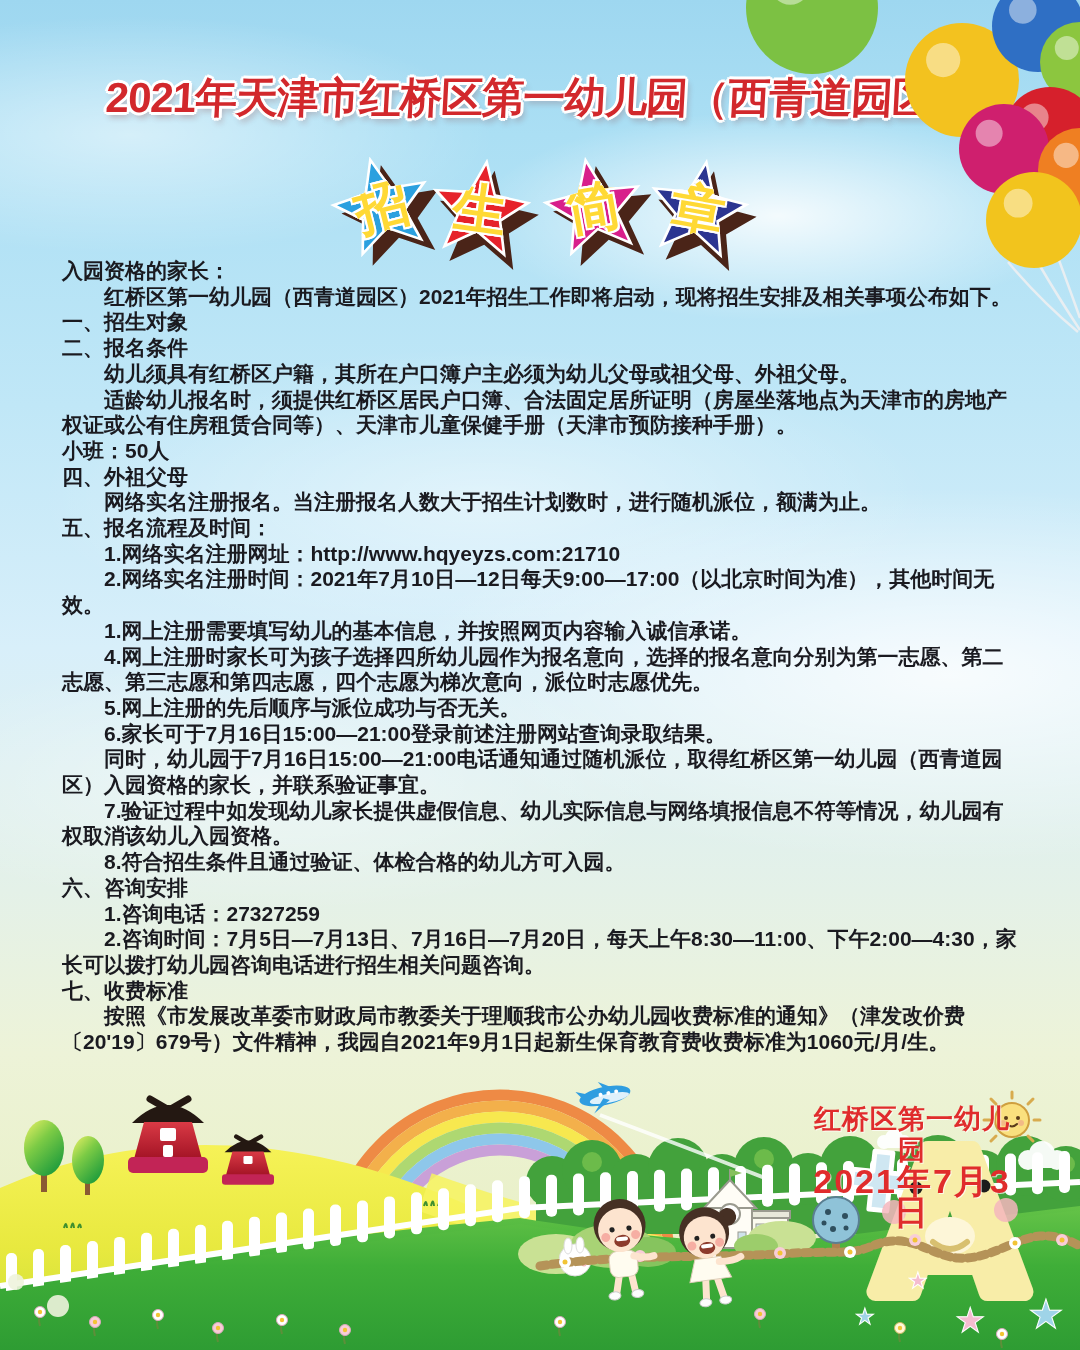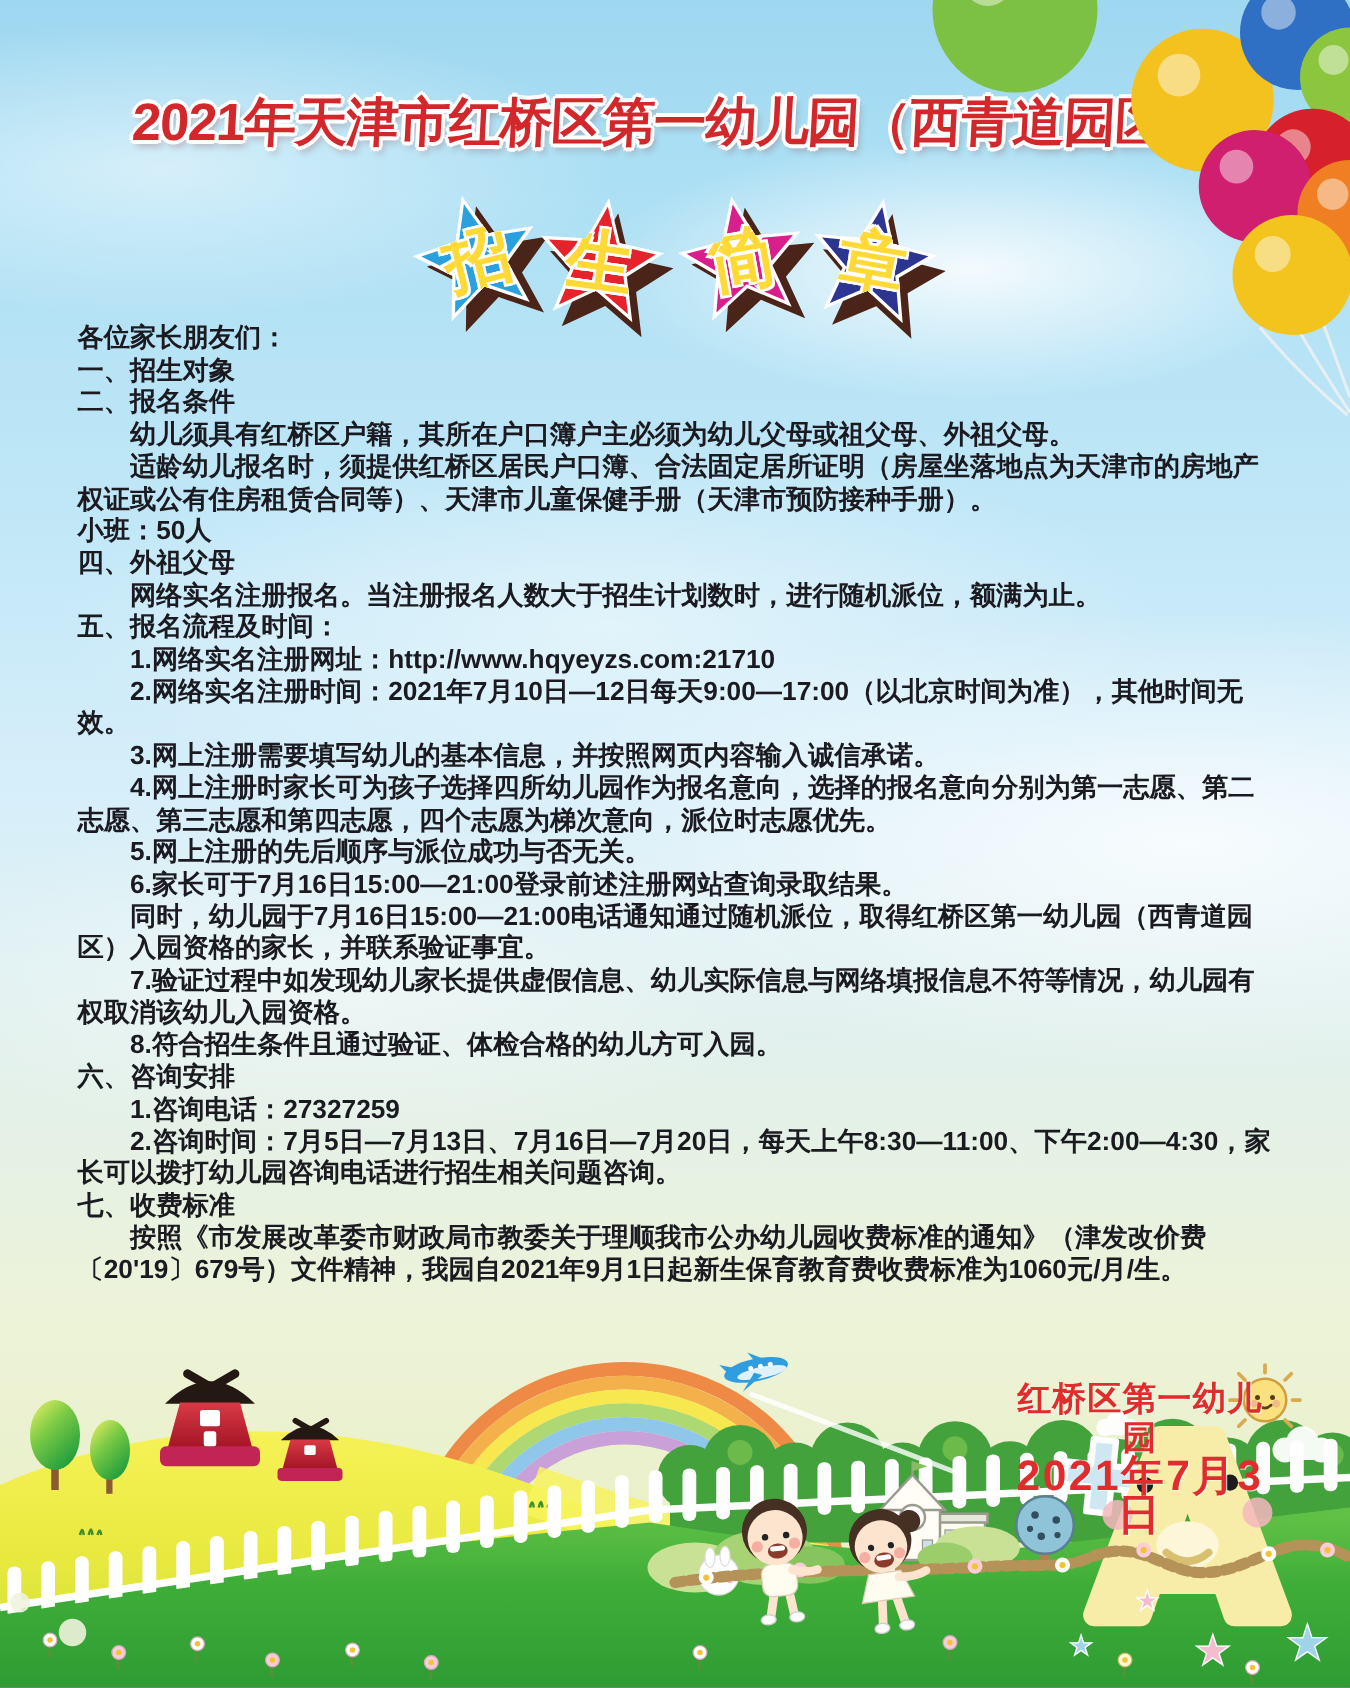--- a/index.html
+++ b/index.html
@@ -99,32 +99,33 @@
       </div>
       <div class="star s3" style="--c: #2c3591;">
         <i class="sh"></i>
         <i class="so"></i>
         <i class="si"></i>
         <i class="ch">章</i>
       </div>
     </div>
 
   <div class="body-text">
-      <p>各位家长朋友们：</p>
+      <p>入园资格的家长：</p>
+      <p class="ind">红桥区第一幼儿园（西青道园区）2021年招生工作即将启动，现将招生安排及相关事项公布如下。</p>
       <p>一、招生对象</p>
       <p>二、报名条件</p>
       <p class="ind">幼儿须具有红桥区户籍，其所在户口簿户主必须为幼儿父母或祖父母、外祖父母。</p>
       <p class="ind">适龄幼儿报名时，须提供红桥区居民户口簿、合法固定居所证明（房屋坐落地点为天津市的房地产权证或公有住房租赁合同等）、天津市儿童保健手册（天津市预防接种手册）。</p>
       <p>小班：50人</p>
       <p>四、外祖父母</p>
       <p class="ind">网络实名注册报名。当注册报名人数大于招生计划数时，进行随机派位，额满为止。</p>
       <p>五、报名流程及时间：</p>
       <p class="ind">1.网络实名注册网址：http://www.hqyeyzs.com:21710</p>
       <p class="ind">2.网络实名注册时间：2021年7月10日—12日每天9:00—17:00（以北京时间为准），其他时间无效。</p>
-      <p class="ind">3.网上注册需要填写幼儿的基本信息，并按照网页内容输入诚信承诺。</p>
+      <p class="ind">1.网上注册需要填写幼儿的基本信息，并按照网页内容输入诚信承诺。</p>
       <p class="ind">4.网上注册时家长可为孩子选择四所幼儿园作为报名意向，选择的报名意向分别为第一志愿、第二志愿、第三志愿和第四志愿，四个志愿为梯次意向，派位时志愿优先。</p>
       <p class="ind">5.网上注册的先后顺序与派位成功与否无关。</p>
       <p class="ind">6.家长可于7月16日15:00—21:00登录前述注册网站查询录取结果。</p>
       <p class="ind">同时，幼儿园于7月16日15:00—21:00电话通知通过随机派位，取得红桥区第一幼儿园（西青道园区）入园资格的家长，并联系验证事宜。</p>
       <p class="ind">7.验证过程中如发现幼儿家长提供虚假信息、幼儿实际信息与网络填报信息不符等情况，幼儿园有权取消该幼儿入园资格。</p>
       <p class="ind">8.符合招生条件且通过验证、体检合格的幼儿方可入园。</p>
       <p>六、咨询安排</p>
       <p class="ind">1.咨询电话：27327259</p>
       <p class="ind">2.咨询时间：7月5日—7月13日、7月16日—7月20日，每天上午8:30—11:00、下午2:00—4:30，家长可以拨打幼儿园咨询电话进行招生相关问题咨询。</p>
       <p>七、收费标准</p>

